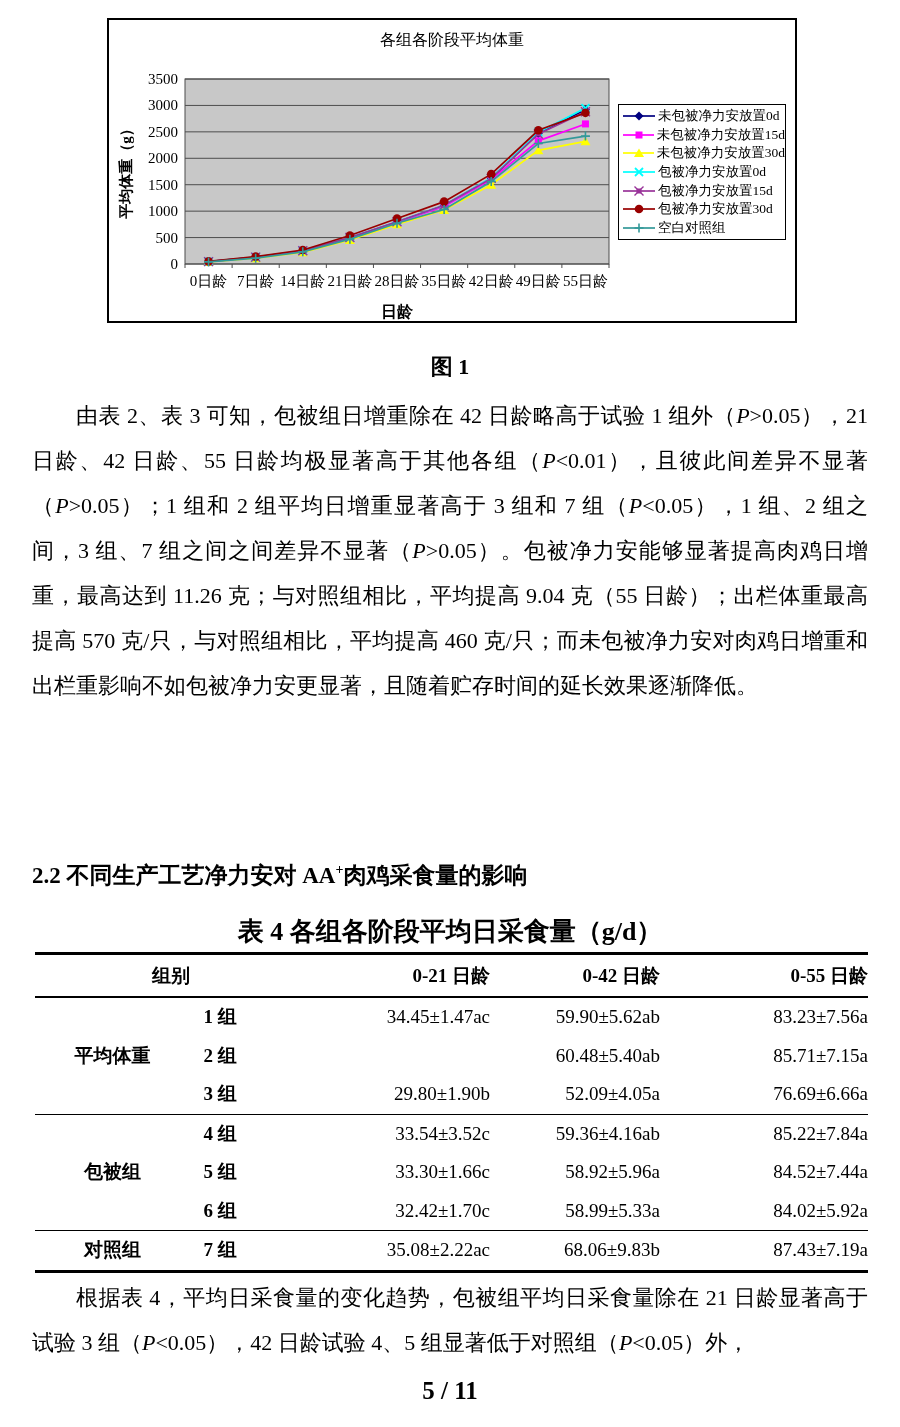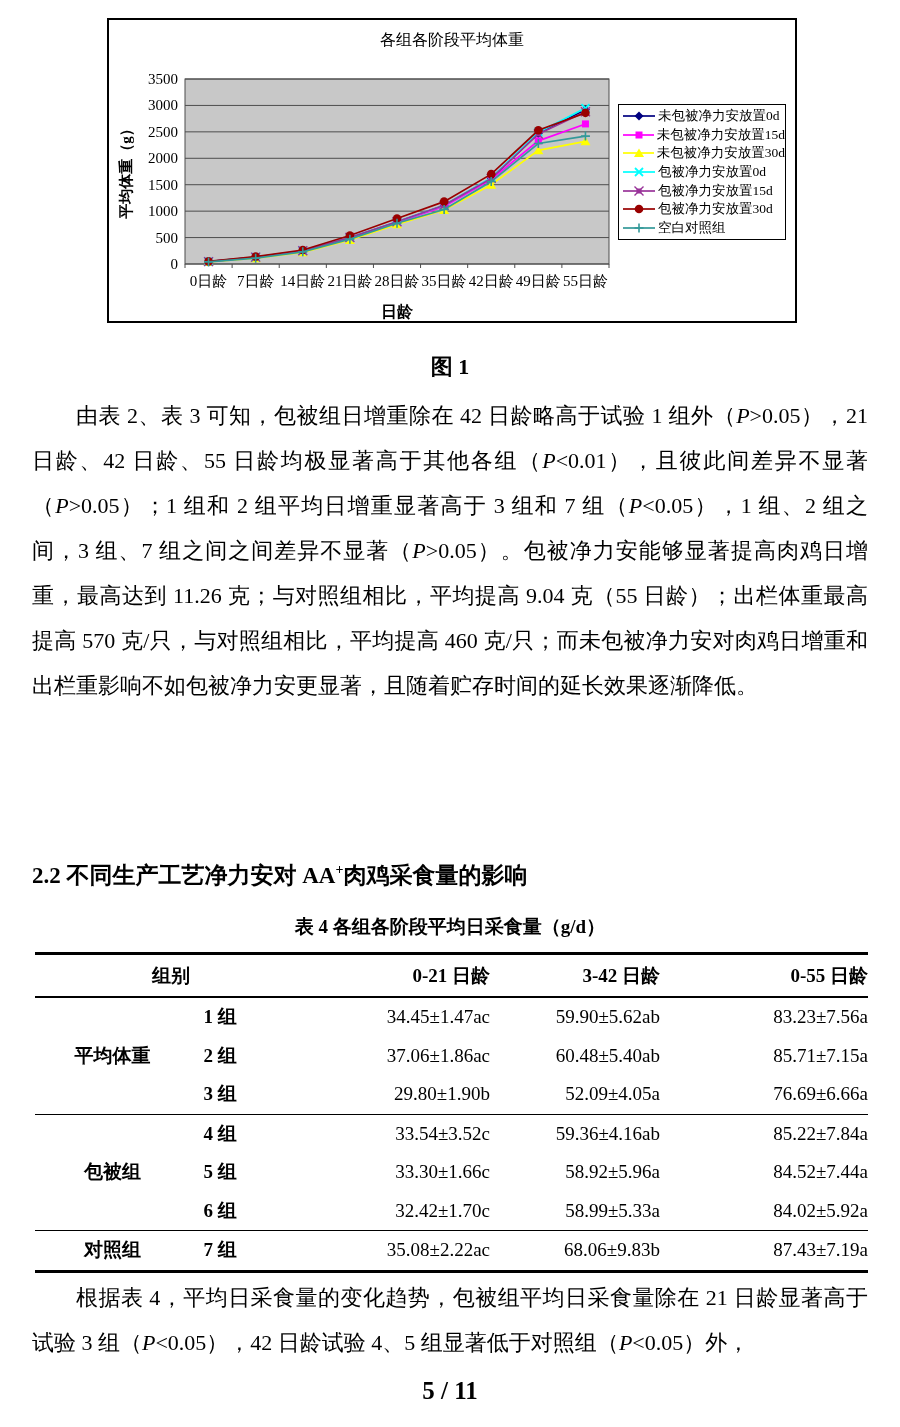--- a/index.html
+++ b/index.html
@@ -27,21 +27,21 @@
   .fig-caption{position:absolute;left:32px;top:352px;width:836px;text-align:center;
                font-weight:bold;font-size:22px;}
   .para{position:absolute;left:32px;width:836px;font-size:22px;line-height:45px;
         text-align:justify;text-indent:44px;margin:0;}
   #para1{top:393px;} #para2{top:753px;} #para3{top:1275px;}
   .para i{font-family:"Liberation Serif","DejaVu Serif",serif;}
   .section-heading{position:absolute;left:32px;top:860px;width:836px;margin:0;
                    font-size:23px;font-weight:bold;}
   .section-heading sup{font-size:14px;}
   .tbl-caption{position:absolute;left:32px;top:914px;width:836px;text-align:center;
-               font-weight:bold;font-size:19px;}
+               font-weight:bold;font-size:26px;}
 
   
   .dtable{position:absolute;left:35px;top:952px;width:833px;
           border-top:3px solid #000;border-bottom:3px solid #000;font-size:19px;}
   .tgrid{display:grid;grid-template-columns:155px 60px 240px 170px 208px;align-items:center;}
   .thead{height:41px;border-bottom:2px solid #000;font-weight:bold;}
   .tgroup{grid-auto-rows:38.5px;border-bottom:1px solid #000;}
   .tgroup.last{border-bottom:none;}
   .tcell{text-align:right;}
   .gname{font-weight:bold;text-align:center;}
@@ -251,31 +251,30 @@
 
   <h2 class="section-heading"><span>2.2</span><span> 不同生产工艺净力安对 AA</span><sup>+</sup><span>肉鸡采食量的影响</span></h2>
 
   <div class="tbl-caption">表 4  各组各阶段平均日采食量（g/d）</div>
 
   <div id="table" class="dtable">
       <div class="tgrid thead">
         <div class="tcell ">组别</div>
         <div class="tcell "></div>
         <div class="tcell ">0-21 日龄</div>
-        <div class="tcell ">3-42 日龄</div>
+        <div class="tcell ">0-42 日龄</div>
         <div class="tcell ">0-55 日龄</div>
       </div>
       <div class="tgrid tgroup">
         <div class="tcell gname" style="grid-area: 1 / 1 / span 3;">平均体重</div>
         <div class="tcell rlabel" style="grid-area: 1 / 2;">1 组</div>
         <div class="tcell " style="grid-area: 1 / 3;">34.45±1.47ac</div>
         <div class="tcell " style="grid-area: 1 / 4;">59.90±5.62ab</div>
         <div class="tcell " style="grid-area: 1 / 5;">83.23±7.56a</div>
         <div class="tcell rlabel" style="grid-area: 2 / 2;">2 组</div>
-        <div class="tcell " style="grid-area: 2 / 3;">37.06±1.86ac</div>
         <div class="tcell " style="grid-area: 2 / 4;">60.48±5.40ab</div>
         <div class="tcell " style="grid-area: 2 / 5;">85.71±7.15a</div>
         <div class="tcell rlabel" style="grid-area: 3 / 2;">3 组</div>
         <div class="tcell " style="grid-area: 3 / 3;">29.80±1.90b</div>
         <div class="tcell " style="grid-area: 3 / 4;">52.09±4.05a</div>
         <div class="tcell " style="grid-area: 3 / 5;">76.69±6.66a</div>
       </div>
       <div class="tgrid tgroup">
         <div class="tcell gname" style="grid-area: 1 / 1 / span 3;">包被组</div>
         <div class="tcell rlabel" style="grid-area: 1 / 2;">4 组</div>

